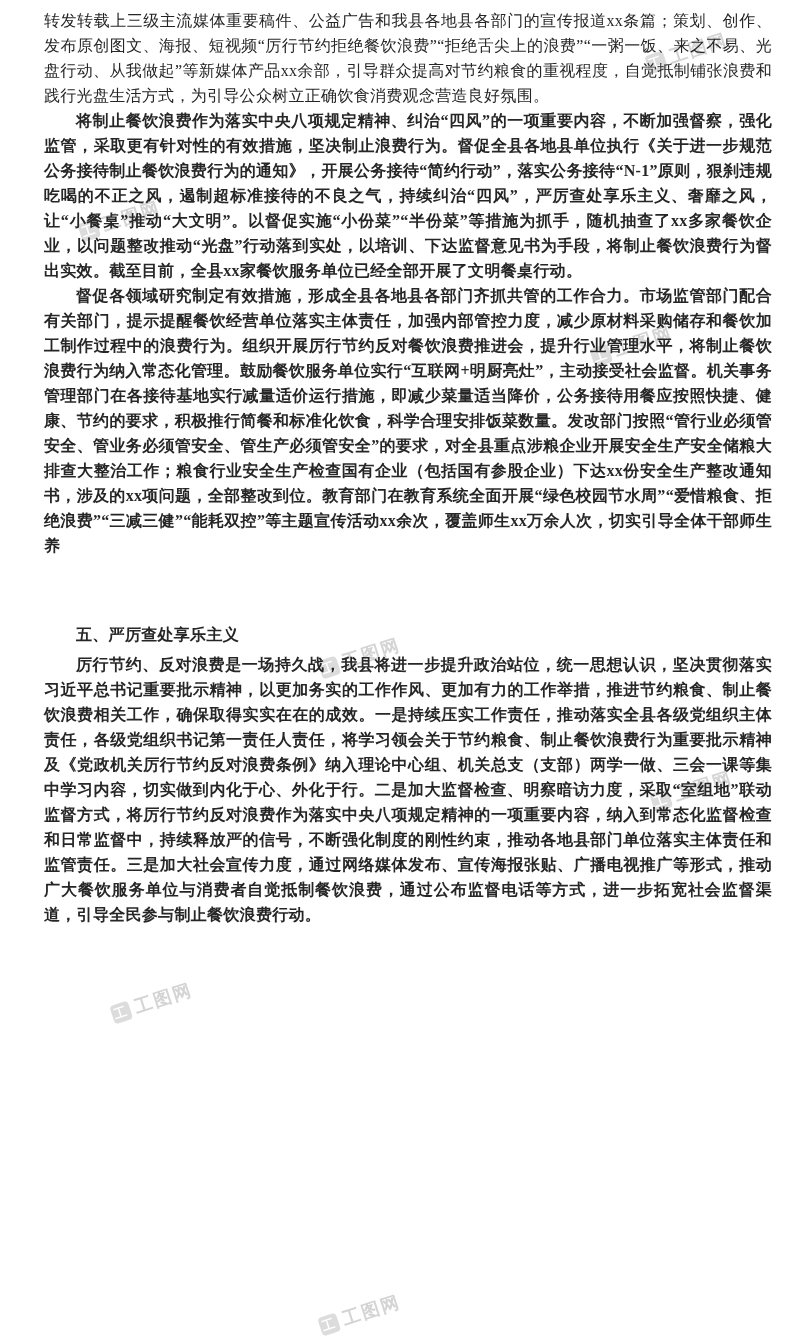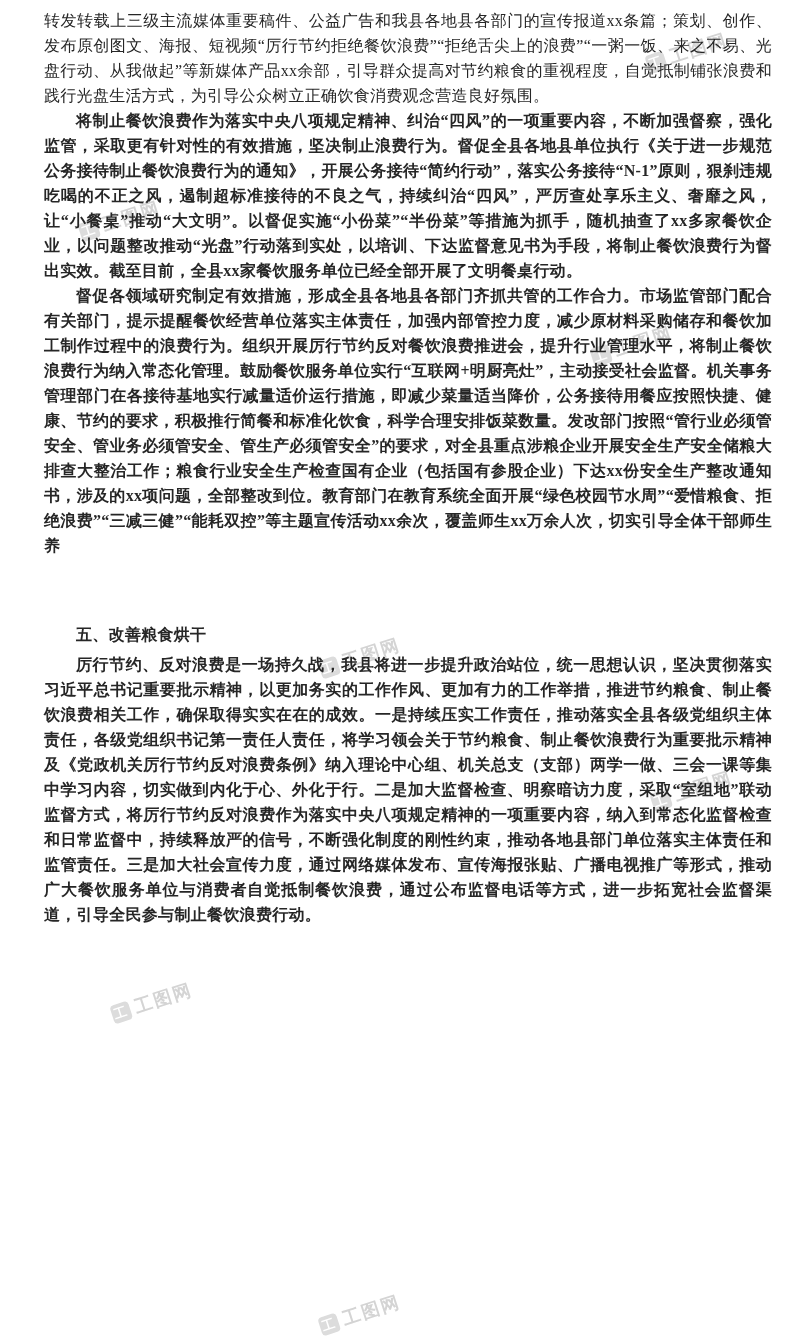--- a/index.html
+++ b/index.html
@@ -103,17 +103,17 @@
 
 
   <p class="para indent">将制止餐饮浪费作为落实中央八项规定精神、纠治“四风”的一项重要内容，不断加强督察，强化监管，采取更有针对性的有效措施，坚决制止浪费行为。督促全县各地县单位执行《关于进一步规范公务接待制止餐饮浪费行为的通知》，开展公务接待“简约行动”，落实公务接待“N-1”原则，狠刹违规吃喝的不正之风，遏制超标准接待的不良之气，持续纠治“四风”，严厉查处享乐主义、奢靡之风，让“小餐桌”推动“大文明”。以督促实施“小份菜”“半份菜”等措施为抓手，随机抽查了xx多家餐饮企业，以问题整改推动“光盘”行动落到实处，以培训、下达监督意见书为手段，将制止餐饮浪费行为督出实效。截至目前，全县xx家餐饮服务单位已经全部开展了文明餐桌行动。</p>
 
 
   <p class="para indent">督促各领域研究制定有效措施，形成全县各地县各部门齐抓共管的工作合力。市场监管部门配合有关部门，提示提醒餐饮经营单位落实主体责任，加强内部管控力度，减少原材料采购储存和餐饮加工制作过程中的浪费行为。组织开展厉行节约反对餐饮浪费推进会，提升行业管理水平，将制止餐饮浪费行为纳入常态化管理。鼓励餐饮服务单位实行“互联网+明厨亮灶”，主动接受社会监督。机关事务管理部门在各接待基地实行减量适价运行措施，即减少菜量适当降价，公务接待用餐应按照快捷、健康、节约的要求，积极推行简餐和标准化饮食，科学合理安排饭菜数量。发改部门按照“管行业必须管安全、管业务必须管安全、管生产必须管安全”的要求，对全县重点涉粮企业开展安全生产安全储粮大排查大整治工作；粮食行业安全生产检查国有企业（包括国有参股企业）下达xx份安全生产整改通知书，涉及的xx项问题，全部整改到位。教育部门在教育系统全面开展“绿色校园节水周”“爱惜粮食、拒绝浪费”“三减三健”“能耗双控”等主题宣传活动xx余次，覆盖师生xx万余人次，切实引导全体干部师生养</p>
 
   <div class="page-break-gap"></div>
 
 
-  <p class="heading">五、改善粮食烘干</p>
+  <p class="heading">五、严厉查处享乐主义</p>
 
   <p class="para indent">厉行节约、反对浪费是一场持久战，我县将进一步提升政治站位，统一思想认识，坚决贯彻落实习近平总书记重要批示精神，以更加务实的工作作风、更加有力的工作举措，推进节约粮食、制止餐饮浪费相关工作，确保取得实实在在的成效。一是持续压实工作责任，推动落实全县各级党组织主体责任，各级党组织书记第一责任人责任，将学习领会关于节约粮食、制止餐饮浪费行为重要批示精神及《党政机关厉行节约反对浪费条例》纳入理论中心组、机关总支（支部）两学一做、三会一课等集中学习内容，切实做到内化于心、外化于行。二是加大监督检查、明察暗访力度，采取“室组地”联动监督方式，将厉行节约反对浪费作为落实中央八项规定精神的一项重要内容，纳入到常态化监督检查和日常监督中，持续释放严的信号，不断强化制度的刚性约束，推动各地县部门单位落实主体责任和监管责任。三是加大社会宣传力度，通过网络媒体发布、宣传海报张贴、广播电视推广等形式，推动广大餐饮服务单位与消费者自觉抵制餐饮浪费，通过公布监督电话等方式，进一步拓宽社会监督渠道，引导全民参与制止餐饮浪费行动。</p>
 
 </div>
 
 </body></html>

